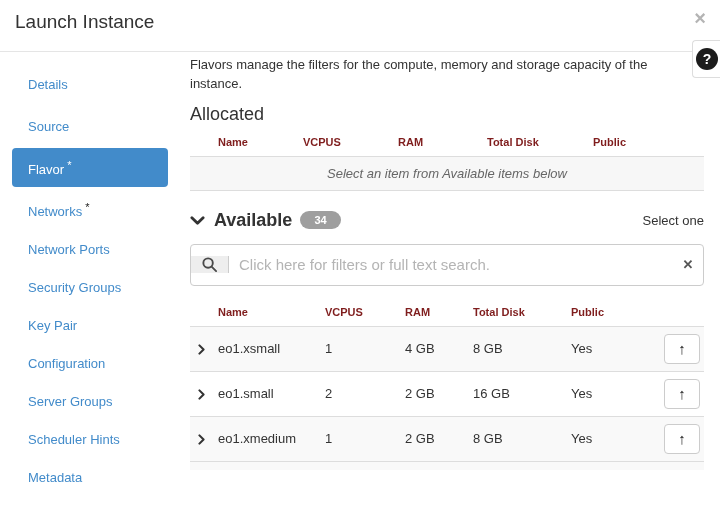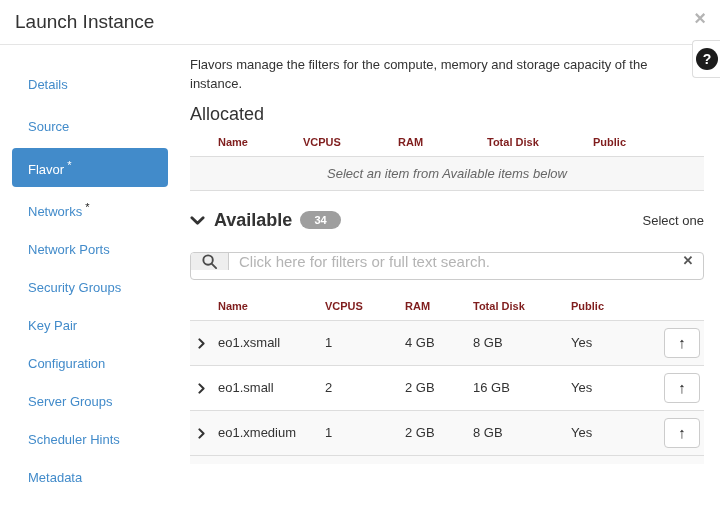--- a/index.html
+++ b/index.html
@@ -1,20 +1,20 @@
 <!DOCTYPE html>
 <html><head>
 <meta charset="utf-8">
 <style>
   * { margin:0; padding:0; box-sizing:border-box; }
   html,body { width:720px; height:520px; background:#fff; overflow:hidden;
     font-family:"Liberation Sans", sans-serif; color:#333; position:relative; }
 
   
-  .dlg-header { position:absolute; top:0; left:0; width:720px; height:45px;
+  .dlg-header { position:absolute; top:0; left:0; width:720px; height:52px;
     border-bottom:1px solid #e5e5e5; background:#fff; }
   .dlg-title { position:absolute; left:15px; top:11px; font-size:19px; color:#333; }
   .dlg-close { position:absolute; right:14px; top:8px; font-size:20px; font-weight:bold;
     color:#b4b4b4; background:none; border:none; cursor:pointer; line-height:1;
     font-family:"Liberation Sans", sans-serif; }
 
   
   .help-tab { position:absolute; top:40px; right:0; width:28px; height:38px;
     background:#fff; border:1px solid #ddd; border-right:none;
     border-radius:4px 0 0 4px; z-index:5; display:flex; align-items:center; }
@@ -46,21 +46,21 @@
   .empty-row td { background:#f7f7f7; text-align:center; font-style:italic;
     color:#666; padding:9px 0; border-bottom:1px solid #ddd; }
 
   .avail-head { display:flex; align-items:center; margin-top:19px; }
   .avail-head .chev { display:inline-flex; cursor:pointer; }
   .avail-head h3 { font-size:18px; font-weight:700; margin-left:9px; }
   .badge { background:#9e9e9e; color:#fff; font-size:11px; font-weight:bold;
     border-radius:10px; padding:3px 14px; margin-left:8px; }
   .select-hint { margin-left:auto; font-size:13px; color:#333; }
 
-  .search-group { display:flex; align-items:flex-start; height:28px; margin-top:21px;
+  .search-group { display:flex; align-items:center; height:42px; margin-top:13px;
     border:1px solid #ccc; border-radius:4px; background:#fff; overflow:hidden; }
   .search-addon { width:38px; background:#eee; border-right:1px solid #ccc;
     display:flex; align-items:center; justify-content:center; }
   .search-input { flex:1; border:none; outline:none; padding:0 10px; font-size:15px;
     color:#555; font-family:"Liberation Sans", sans-serif; }
   .search-input::placeholder { color:#b4b4b4; opacity:1; }
   .search-clear { width:30px; border:none; background:none; color:#555;
     font-size:13px; font-weight:bold; cursor:pointer; }
 
   .avail-table { margin-top:11px; }

